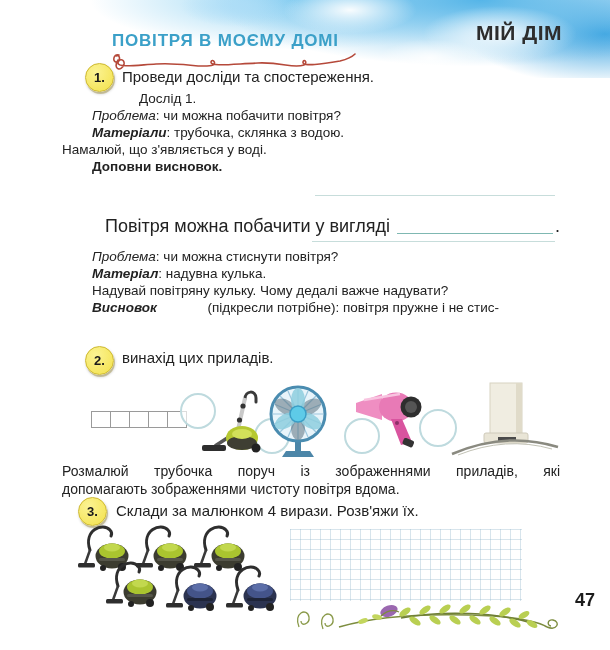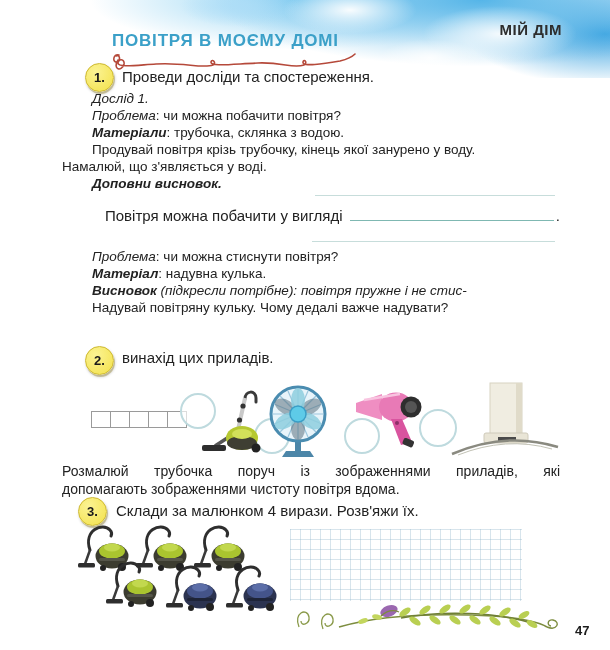--- a/index.html
+++ b/index.html
@@ -14,21 +14,21 @@
     background:
       radial-gradient(ellipse 95px 34px at 350px 10px, rgba(255,255,255,.95), rgba(255,255,255,0) 70%),
       radial-gradient(ellipse 110px 40px at 500px 34px, rgba(255,255,255,.9), rgba(255,255,255,0) 70%),
       radial-gradient(ellipse 70px 26px at 430px 58px, rgba(255,255,255,.85), rgba(255,255,255,0) 72%),
       radial-gradient(ellipse 80px 28px at 240px 6px, rgba(173,221,247,.9), rgba(173,221,247,0) 75%),
       radial-gradient(ellipse 340px 85px at 480px 0px, #55b5e8, rgba(85,181,232,0) 78%),
       radial-gradient(ellipse 280px 66px at 300px 0px, #93d4f3, rgba(147,212,243,0) 75%),
       radial-gradient(ellipse 170px 62px at 605px 34px, #3fa4e0, rgba(63,164,224,0) 82%);
   }
   .section-label{
-    position:absolute;top:21px;right:48px;font-size:15px;font-weight:bold;
+    position:absolute;top:21px;right:48px;font-size:21px;font-weight:bold;
     color:#2d2d2d;letter-spacing:.5px;
   }
   .page-title{
     position:absolute;left:112px;top:31px;font-size:17px;font-weight:bold;
     color:#3ba0c8;letter-spacing:.8px;
   }
   .squiggle{position:absolute;left:108px;top:52px;}
   
   .badge{
     position:absolute;width:27px;height:27px;border-radius:50%;
@@ -39,46 +39,46 @@
     font-weight:bold;font-size:13px;color:#1a1a1a;
   }
   
   .instr{position:absolute;font-size:15px;line-height:18px;}
   .para{position:absolute;left:62px;width:498px;font-size:13.5px;line-height:17px;}
   .line{white-space:nowrap;}
   .indent{padding-left:30px;}
   .jl{white-space:normal;text-align:justify;text-align-last:justify;}
   i.lbl{font-style:italic;}
   b.lbl{font-style:italic;font-weight:bold;}
-  .bi{font-weight:bold;font-style:italic;}
-  .it{font-style:italic;}
+  .bi{font-weight:bold;}
+  .it{margin-left:47px;}
   
   .faint-line{position:absolute;height:0;border-top:1px solid rgba(130,180,175,.45);}
   .conclusion-row{
-    position:absolute;left:105px;top:204px;width:455px;display:flex;align-items:flex-end;
-    font-size:15px;
+    position:absolute;left:105px;top:216px;width:455px;display:flex;align-items:flex-end;
+    font-size:18px;
   }
   .fill-line{flex:1;border-bottom:1.5px solid #7fb8b2;margin:0 2px 3px 7px;height:16px;}
   
   .answer-cells{position:absolute;left:91px;top:411px;display:flex;}
   .cell{width:18px;height:15px;border:1px solid #9a9a9a;margin-left:-1px;background:#fff;}
   .cell:first-child{margin-left:0;}
   .mark-circle{
     position:absolute;border-radius:50%;border:2px solid #bedade;
     background:rgba(255,255,255,.65);box-sizing:border-box;
   }
   .appl{position:absolute;}
   
   .grid-paper{
     position:absolute;left:290px;top:529px;width:232px;height:72px;
     background-image:
       repeating-linear-gradient(to right, rgba(150,185,205,.38) 0 1px, transparent 1px 10px),
       repeating-linear-gradient(to bottom, rgba(150,185,205,.38) 0 1px, transparent 1px 10px);
   }
-  .page-number{position:absolute;left:575px;top:623px;font-size:13px;font-weight:bold;color:#1c1c1c;}
+  .page-number{position:absolute;left:575px;top:590px;font-size:18px;font-weight:bold;color:#1c1c1c;}
   .vine{position:absolute;left:293px;top:597px;}
   .vac-group{position:absolute;left:73px;top:516px;width:225px;height:108px;}
   .vac{position:absolute;}
 </style>
 </head>
 <body>
 
 <div id="page">
 
   <div class="sky"></div>
@@ -94,38 +94,37 @@
 
   <div class="badge" style="left:85px;top:63px;">
     <span>1.</span>
   </div>
   <div class="instr" style="left:122px;top:68px;width:430px;">Проведи досліди та спостереження.</div>
 
   <div class="para" style="top:90px;">
     <div class="line indent it">Дослід 1.</div>
     <div class="line indent"><i class="lbl">Проблема</i><span>: чи можна побачити повітря?</span></div>
     <div class="line indent"><b class="lbl">Матеріали</b><span>: трубочка, склянка з водою.</span></div>
-    <div class="line indent">Продувай повітря крізь трубочку, кінець якої занурено у воду.</div>
     <div class="line">Намалюй, що з'являється у воді.</div>
     <div class="line indent bi">Доповни висновок.</div>
   </div>
 
   <div class="faint-line" style="left:315px;top:195px;width:240px;"></div>
   <div class="conclusion-row">
     <span>Повітря можна побачити у вигляді</span>
     <span class="fill-line"></span>
     <span>.</span>
   </div>
   <div class="faint-line" style="left:312px;top:241px;width:243px;"></div>
 
   <div class="para" style="top:248px;">
     <div class="line indent"><i class="lbl">Проблема</i><span>: чи можна стиснути повітря?</span></div>
     <div class="line indent"><b class="lbl">Матеріал</b><span>: надувна кулька.</span></div>
+    <div class="line indent">Надувай повітряну кульку. Чому дедалі важче надувати?</div>
     <div class="line indent"><b class="lbl">Висновок</b><span class="it"> (підкресли потрібне): повітря пружне і не стис-</span></div>
-    <div class="line indent">Надувай повітряну кульку. Чому дедалі важче надувати?</div>
   </div>
 
   <div class="badge" style="left:85px;top:346px;">
     <span>2.</span>
   </div>
   <div class="instr" style="left:122px;top:349px;width:438px;">
     <div>винахід цих приладів.</div>
   </div>
 
   <div class="answer-cells">

